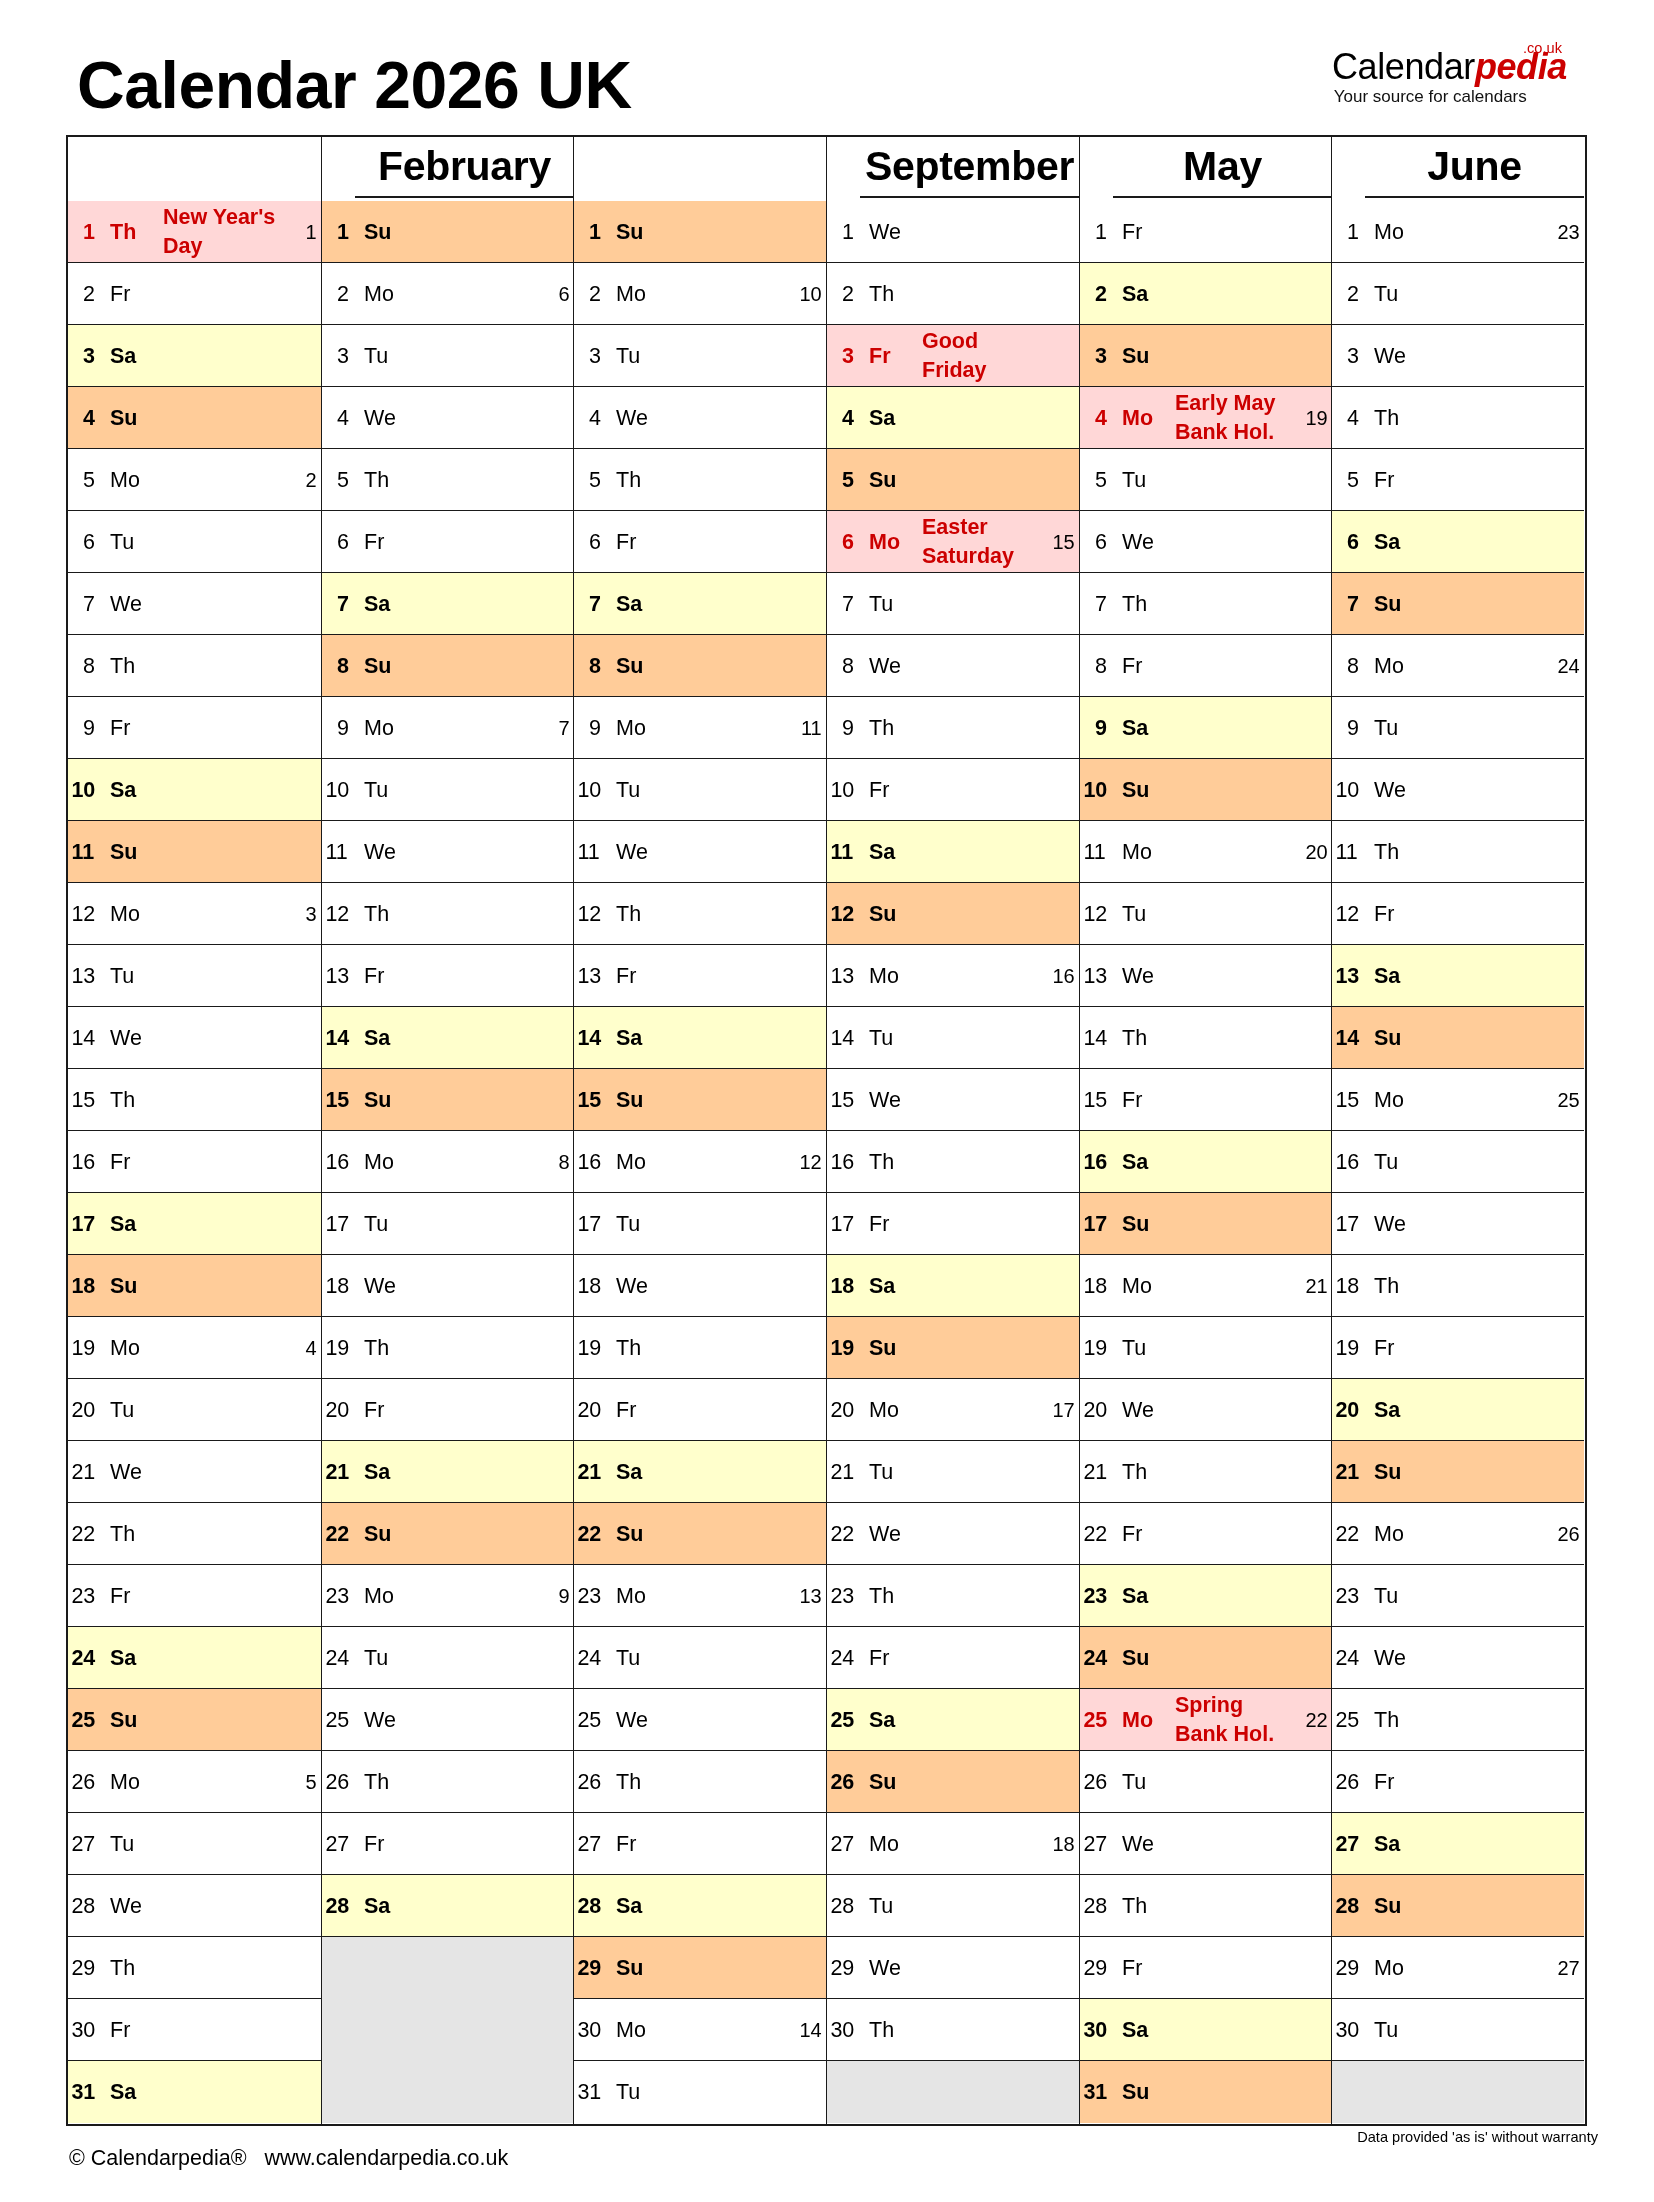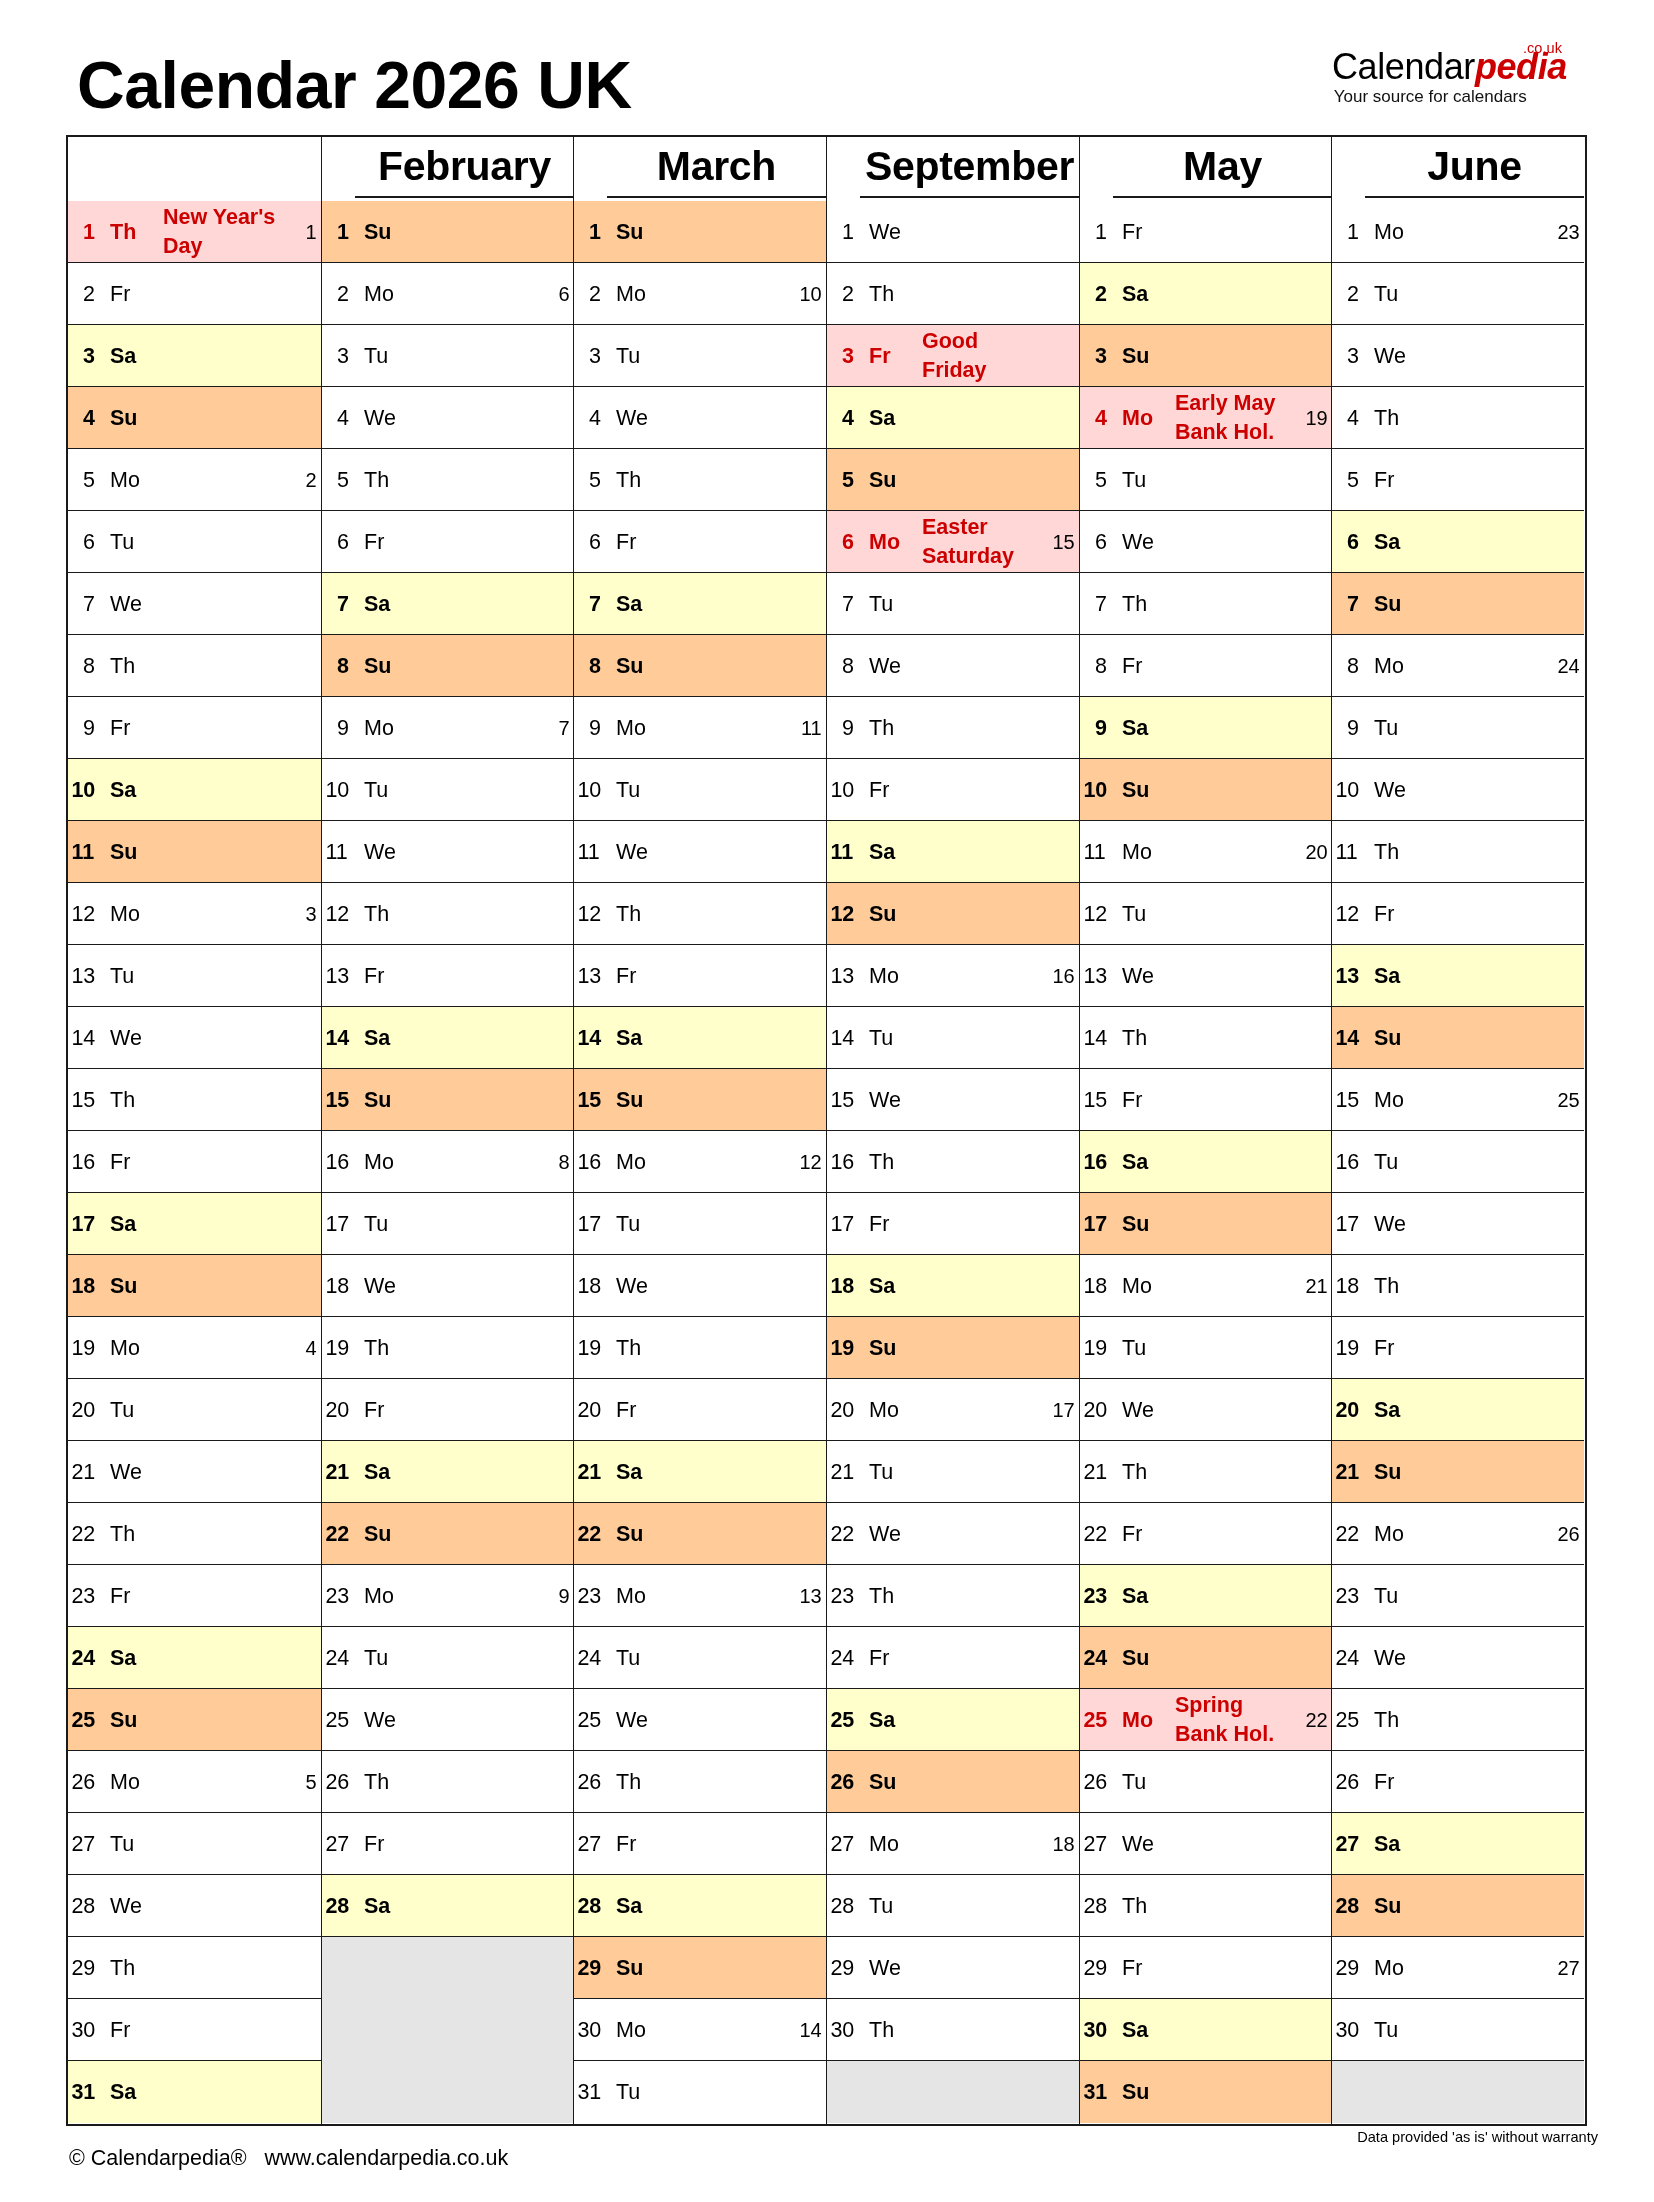--- a/index.html
+++ b/index.html
@@ -297,21 +297,20 @@
       </div>
       <div class="cell sa two" style="top: 1738px; height: 62px;">
         <span class="num">28</span>
         <span class="wd">Sa</span>
       </div>
       <div class="cell blank" style="top: 1800px; height: 62px; border-bottom: none;"></div>
       <div class="cell blank" style="top: 1862px; height: 62px; border-bottom: none;"></div>
       <div class="cell last blank" style="top: 1924px; height: 62px;"></div>
     </div>
     <div class="col" style="left: 505px; width: 253px;">
-      <div class="mhead">March</div>
       <div class="cell su" style="top: 64px; height: 62px;">
         <span class="num">1</span>
         <span class="wd">Su</span>
       </div>
       <div class="cell" style="top: 126px; height: 62px;">
         <span class="num">2</span>
         <span class="wd">Mo</span>
         <span class="wk">10</span>
       </div>
       <div class="cell" style="top: 188px; height: 62px;">

